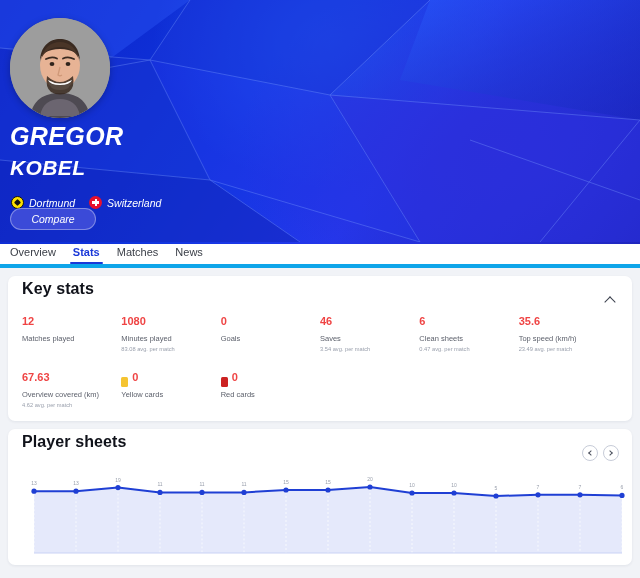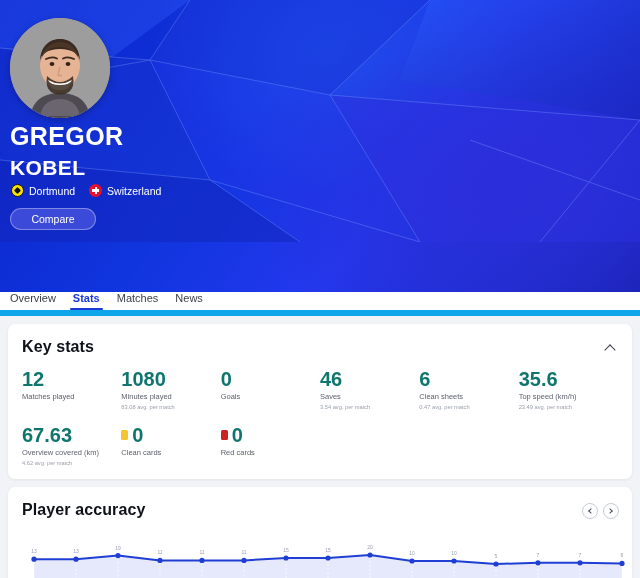--- a/index.html
+++ b/index.html
@@ -6,26 +6,27 @@
   html, body {
     width: 640px; height: 578px;
     font-family: "Liberation Sans", sans-serif;
     background: #f1f3f7;
     overflow: hidden;
   }
 
   
   .hero {
     position: relative;
-    width: 640px; height: 292px;
+    width: 640px; height: 244px;
     background:
       radial-gradient(ellipse 420px 300px at 78% 62%, #2a2fd6 0%, rgba(42,47,214,0) 62%),
       radial-gradient(ellipse 300px 240px at 52% 18%, #1f52f0 0%, rgba(31,82,240,0) 60%),
       linear-gradient(125deg, #0b23c8 0%, #1035de 38%, #2438ee 62%, #1a22b4 100%);
     overflow: hidden;
+    font-style: italic;
   }
   .hero-svg { position: absolute; inset: 0; width: 640px; height: 242px; }
 
   .avatar {
     position: absolute; left: 10px; top: 18px;
     width: 100px; height: 100px; border-radius: 50%;
     overflow: hidden;
     background: #9a9a9a;
     box-shadow: 0 2px 7px rgba(0,0,0,0.25);
   }
@@ -35,21 +36,21 @@
   .fname {
     font-size: 25px; font-weight: 700; color: #ffffff;
     letter-spacing: .4px; line-height: 28px;
   }
   .lname {
     font-size: 21px; font-weight: 700; color: #ffffff;
     letter-spacing: .4px; line-height: 33px; margin-top: 1px;
   }
 
   .meta-row {
-    position: absolute; left: 11px; top: 184px;
+    position: absolute; left: 11px; top: 196px;
     display: flex; align-items: center; gap: 14px;
   }
   .meta-item { display: flex; align-items: center; gap: 5px; }
   .meta-label { font-size: 10.5px; color: #ffffff; }
 
   .badge-dortmund {
     width: 13px; height: 13px; border-radius: 50%;
     background: #fde100;
     border: 1.6px solid #111;
     display: flex; align-items: center; justify-content: center;
@@ -80,40 +81,40 @@
     color: #fff; font-size: 10.5px;
     display: flex; align-items: center; justify-content: center;
     cursor: pointer;
   }
 
   
   .tabs {
     height: 24px; background: #ffffff;
     display: flex; align-items: flex-end; gap: 17px;
     padding: 0 10px;
-    border-bottom: 6px solid #0ea5e9;
+    border-bottom: 4px solid #0ea5e9;
   }
   .tab {
     font-size: 11px; color: #3c4049;
     padding-bottom: 5px; cursor: pointer;
     position: relative; line-height: 13px;
   }
   .tab.active { color: #1a38d8; font-weight: 600; }
   .tab.active::after {
     content: ""; position: absolute;
     left: -3px; right: -3px; bottom: 0; height: 2px;
     background: #1a38d8; border-radius: 1px;
   }
 
   
   .wrap { padding: 8px 8px 0 8px; }
   .card {
     background: #ffffff; border-radius: 7px;
     box-shadow: 0 1px 3px rgba(20,25,60,0.07);
-    padding: 14px 14px 12px 14px;
+    padding: 4px 14px 12px 14px;
     margin-bottom: 8px;
     position: relative;
   }
   .card-title {
     font-size: 16px; font-weight: 700; color: #10121a;
     letter-spacing: .1px;
   }
   .chev-btn {
     position: absolute; right: 14px; top: 16px;
     width: 16px; height: 16px; cursor: pointer;
@@ -125,22 +126,22 @@
     border-top: 1.4px solid #3a3f4c;
     transform: rotate(45deg); margin-top: 3px;
   }
 
   .stats-grid {
     display: grid;
     grid-template-columns: repeat(6, 1fr);
     row-gap: 14px; margin-top: 13px;
   }
   .stat-val {
-    font-size: 20px; font-weight: 700; color: #0f766e;
-    line-height: 20px; display: flex; align-items: center; gap: 4px;
+    font-size: 11px; font-weight: 700; color: #ef4444;
+    line-height: 20px; display: flex; align-items: flex-end; gap: 4px;
   }
   .stat-label {
     font-size: 7.5px; color: #5d616c; margin-top: 3px; line-height: 10px;
   }
   .stat-sub {
     font-size: 5.7px; color: #9aa0ad; margin-top: 1px; line-height: 8px;
   }
   .card-chip {
     width: 7px; height: 10px; border-radius: 1.5px; display: inline-block;
   }
@@ -300,34 +301,34 @@
             <span>67.63</span>
           </div>
           <div class="stat-label">Overview covered (km)</div>
           <div class="stat-sub">4.62 avg. per match</div>
         </div>
         <div>
           <div class="stat-val">
             <span class="card-chip chip-yellow"></span>
             <span>0</span>
           </div>
-          <div class="stat-label">Clean cards</div>
+          <div class="stat-label">Yellow cards</div>
         </div>
         <div>
           <div class="stat-val">
             <span class="card-chip chip-red"></span>
             <span>0</span>
           </div>
           <div class="stat-label">Red cards</div>
         </div>
       </div>
   </div>
 
   <div class="card rank-card">
-    <div class="card-title">Player accuracy</div>
+    <div class="card-title">Player sheets</div>
     <div class="nav-btns">
       <div class="nav-btn">
         <span class="arrow left"></span>
       </div>
       <div class="nav-btn">
         <span class="arrow right"></span>
       </div>
     </div>
     <div class="chart-area">
       <svg class="chart-svg" id="rank-chart" width="612" height="90" viewBox="0 0 612 90">

